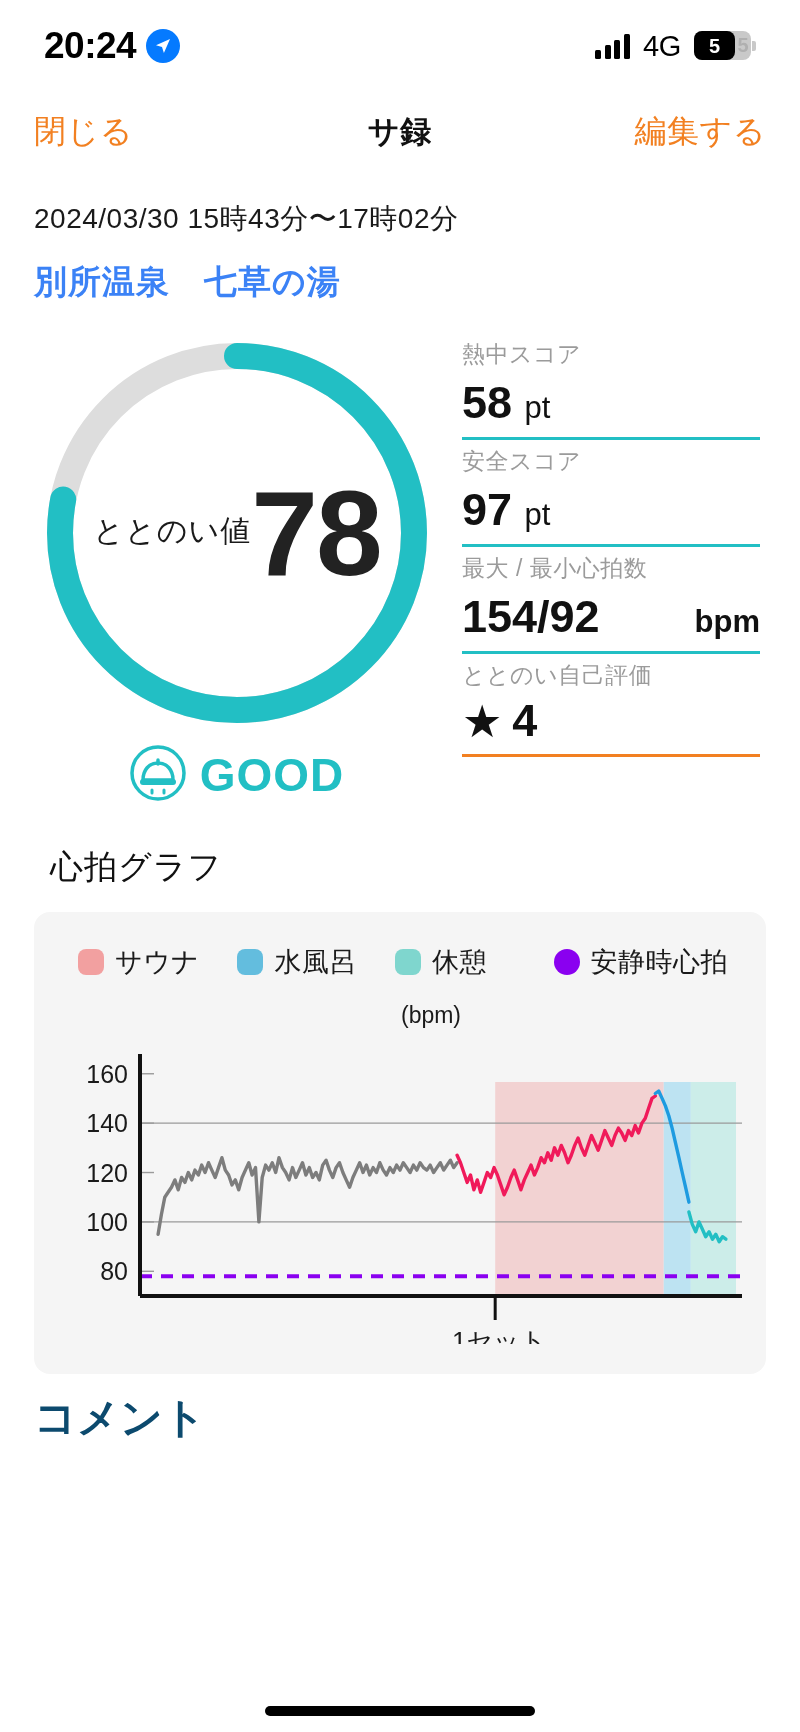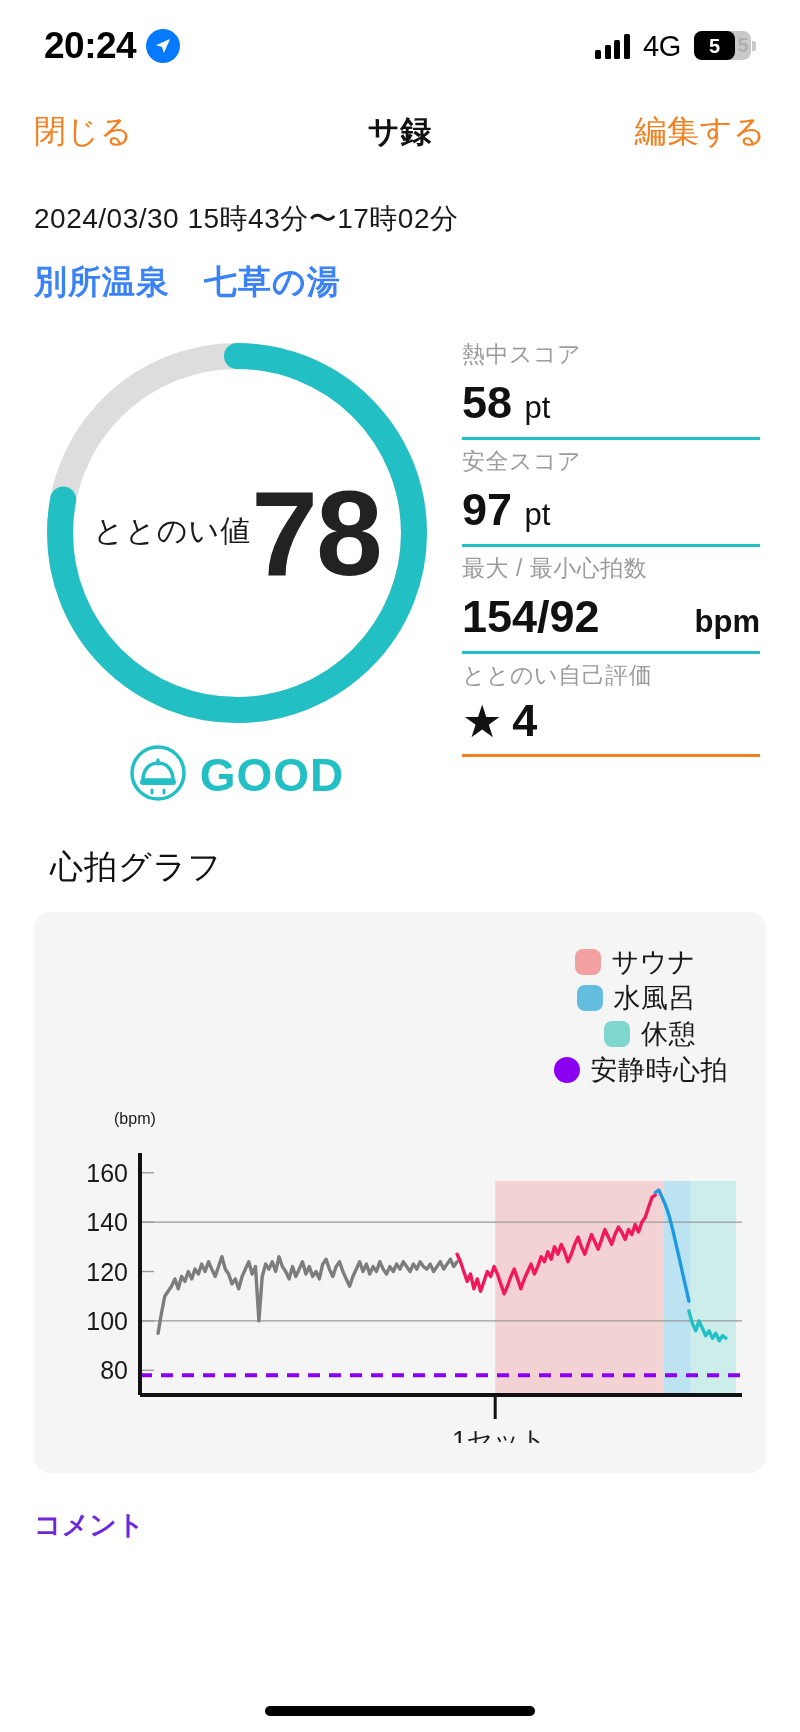--- a/index.html
+++ b/index.html
@@ -95,31 +95,31 @@
   .metric-rule { height:3px; background:#22BFC4; width:100%; }
   .metric-rule.orange { background:#F28021; height:3px; }
   .stars { font-size:45px; font-weight:700; color:#111; display:flex; align-items:center; gap:10px; padding-top:4px; padding-bottom:6px;}
 
   
   .chart-title { font-size:33px; font-weight:400; color:#111; margin:40px 0 0 50px; letter-spacing:1px;}
   .chart-card {
     margin:22px 34px 0 34px; background:#F5F5F5; border-radius:16px;
     padding:24px 18px 26px 18px;
   }
-  .legend { display:flex; align-items:flex-end; padding:8px 14px 0 26px;flex-direction:column; }
+  .legend { display:flex; align-items:center; padding:8px 14px 0 26px; }
   .legend-item { display:flex; align-items:center; gap:11px; margin-right:38px; }
   .legend-item.push { margin-left:auto; margin-right:6px;}
   .swatch { width:26px; height:26px; border-radius:8px; display:block; }
   .swatch.round { border-radius:50%; }
   .legend-text { font-size:27px; color:#1a1a1a; letter-spacing:0.5px;}
-  .bpm-label { font-size:16px; color:#1a1a1a; margin:22px 0 15px 62px; }
+  .bpm-label { font-size:23px; color:#1a1a1a; margin:22px 0 15px 62px;text-align:center; }
   .plot { margin-top:6px; }
 
   
-  .comment-label { font-size:27px; font-weight:700; color:#6d28d9; margin:34px 0 0 34px; }
+  .comment-label { font-size:42px; font-weight:700; color:#0c4a6e; margin:16px 0 0 34px; }
   .home-indicator {
     position:absolute; bottom:16px; left:50%; transform:translateX(-50%);
     width:270px; height:10px; border-radius:5px; background:#000;
   }
 </style>
 </head>
 <body>
 
 <div class="statusbar">
   <div class="sb-left">

